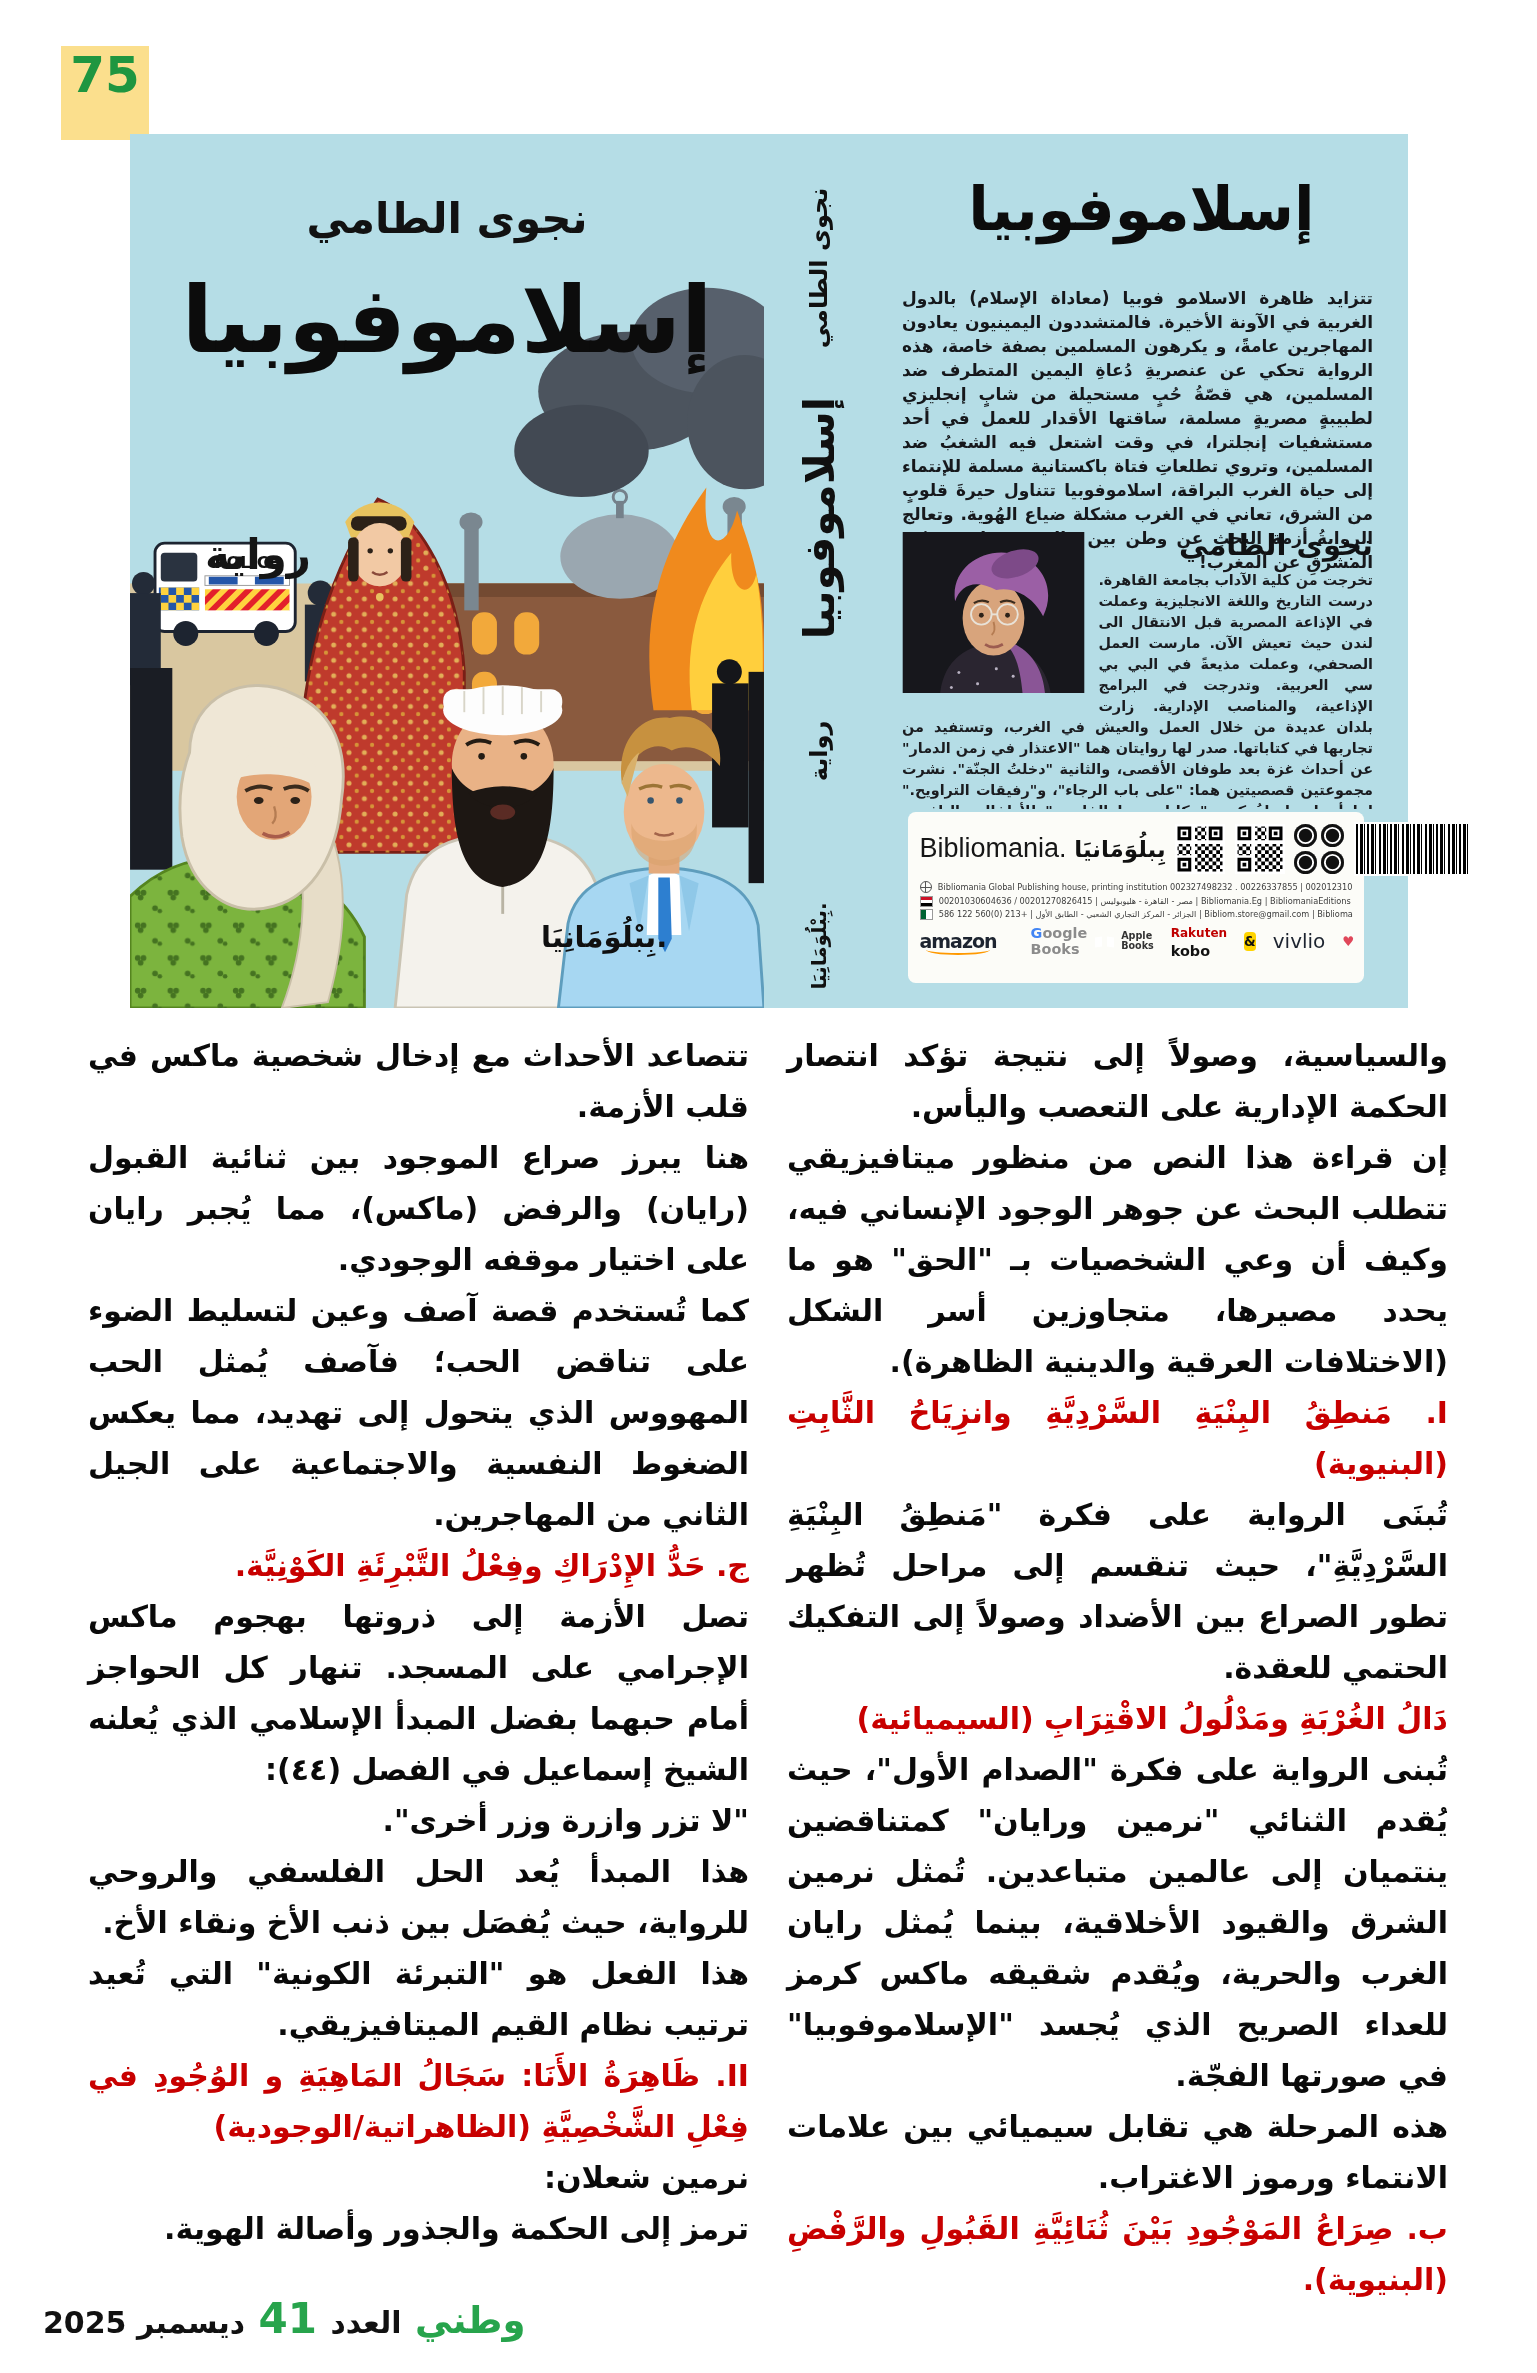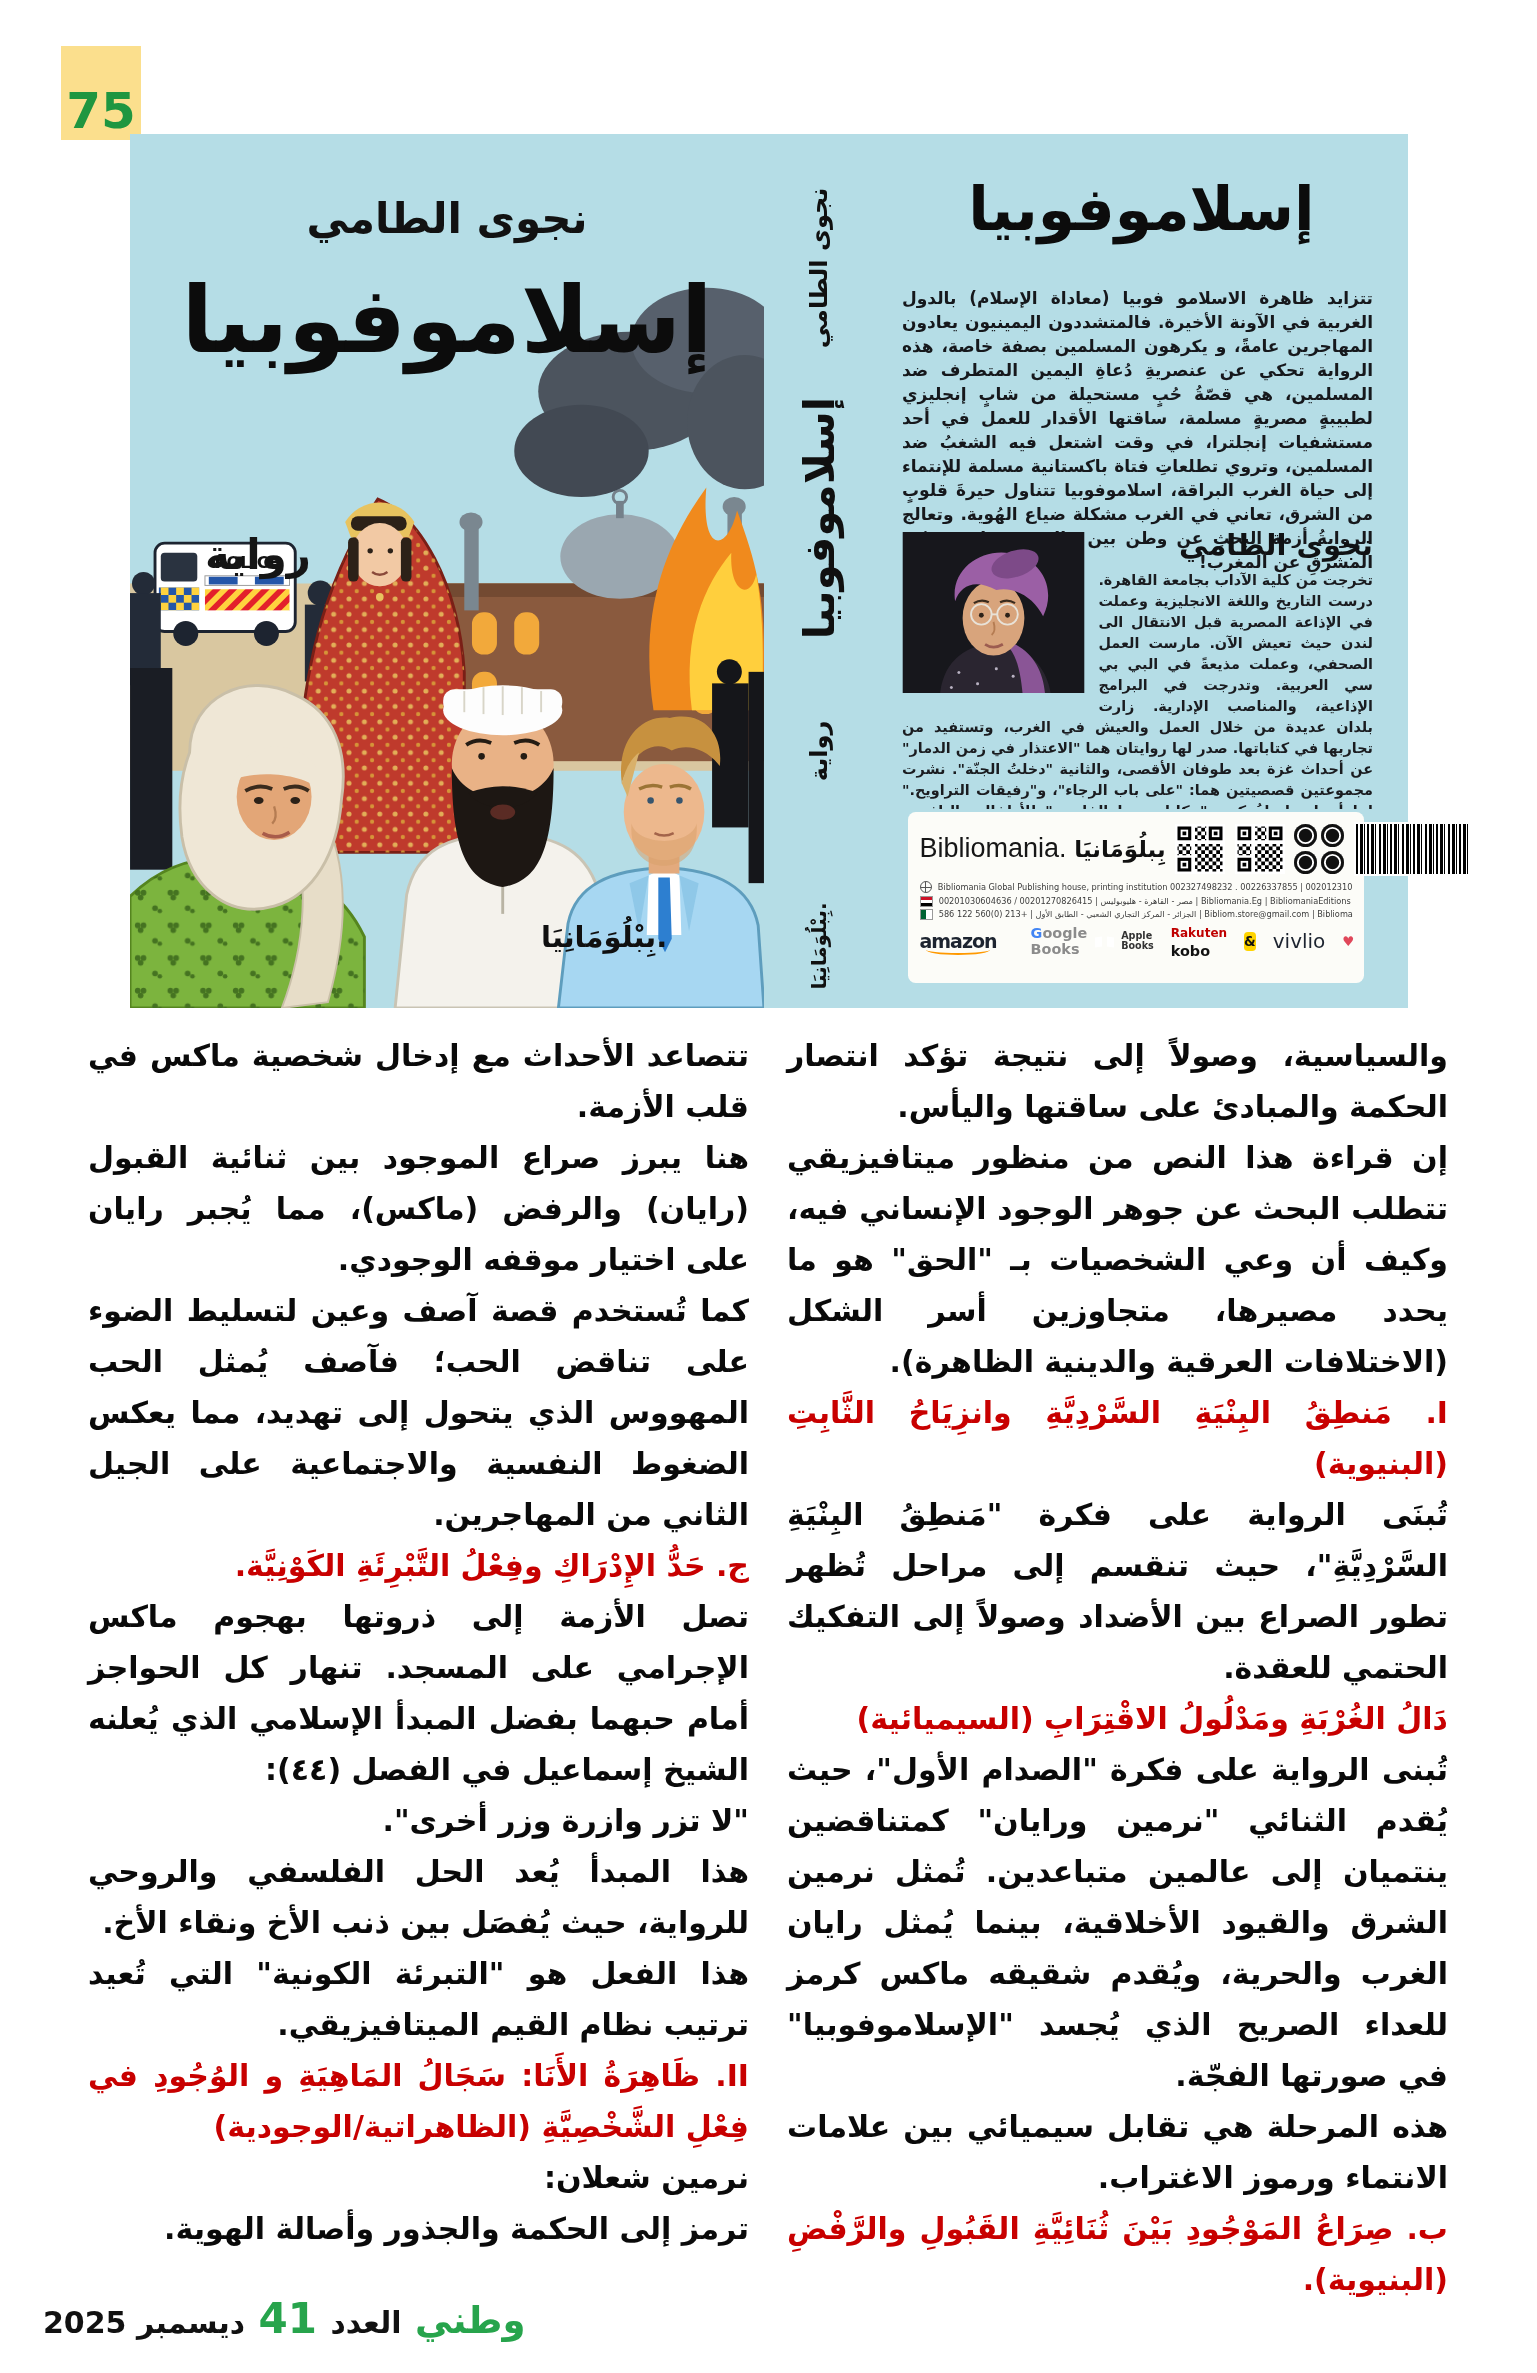--- a/index.html
+++ b/index.html
@@ -1,20 +1,20 @@
 <!DOCTYPE html>
 <html lang="ar"><head>
 <meta charset="utf-8">
 <style>
   html,body{margin:0;padding:0;background:#e9e9e9;}
   .page{position:relative;width:1537px;height:2374px;background:#ffffff;margin:0 auto;
         font-family:"DejaVu Sans",sans-serif;overflow:hidden;}
   
-  .page-num{position:absolute;left:61px;top:46px;width:80px;height:94px;background:#fbdf8d;
-            display:flex;align-items:flex-end;justify-content:center;font-size:50px;font-weight:700;color:#1f9640;}
+  .page-num{position:absolute;left:61px;top:46px;width:88px;height:94px;background:#fbdf8d;
+            display:flex;align-items:flex-start;justify-content:center;font-size:50px;font-weight:700;color:#1f9640;}
   
   .cover{position:absolute;left:130px;top:134px;width:1278px;height:874px;background:#b5dde6;}
   .front{position:absolute;left:0;top:0;width:634px;height:874px;}
   .illus{position:absolute;left:0;top:0;width:634px;height:874px;}
   .f-author{position:absolute;top:60px;left:0;width:100%;text-align:center;font-size:42px;font-weight:700;color:#121212;}
   .f-title{position:absolute;top:133px;left:0;width:100%;text-align:center;font-size:92px;font-weight:700;color:#0c0c0c;}
   .f-genre{position:absolute;top:396px;left:75px;font-size:42px;font-weight:700;color:#151515;}
   .f-pub{position:absolute;top:786px;left:411px;font-size:29px;font-weight:700;color:#101010;}
   
   .spine{position:absolute;left:634px;top:0;width:110px;height:874px;}
@@ -386,21 +386,21 @@
           <span class="ampbox">&amp;</span>
           <span class="vivlio">vivlio</span>
           <span class="heart">♥</span>
         </div>
       </div>
     </div>
   </div>
 
   <div class="article" dir="rtl" lang="ar">
     <div class="col">
-      <p>والسياسية، وصولاً إلى نتيجة تؤكد انتصار الحكمة والمبادئ على ساقتها واليأس.</p>
+      <p>والسياسية، وصولاً إلى نتيجة تؤكد انتصار الحكمة الإدارية على التعصب واليأس.</p>
       <p>إن قراءة هذا النص من منظور ميتافيزيقي تتطلب البحث عن جوهر الوجود الإنساني فيه، وكيف أن وعي الشخصيات بـ "الحق" هو ما يحدد مصيرها، متجاوزين أسر الشكل (الاختلافات العرقية والدينية الظاهرة).</p>
       <p class="red">I. مَنطِقُ البِنْيَةِ السَّرْدِيَّةِ وانزِيَاحُ الثَّابِتِ (البنيوية)</p>
       <p>تُبنَى الرواية على فكرة "مَنطِقُ البِنْيَةِ السَّرْدِيَّةِ"، حيث تنقسم إلى مراحل تُظهر تطور الصراع بين الأضداد وصولاً إلى التفكيك الحتمي للعقدة.</p>
       <p class="red">دَالُ الغُرْبَةِ ومَدْلُولُ الاقْتِرَابِ (السيميائية)</p>
       <p>تُبنى الرواية على فكرة "الصدام الأول"، حيث يُقدم الثنائي "نرمين ورايان" كمتناقضين ينتميان إلى عالمين متباعدين. تُمثل نرمين الشرق والقيود الأخلاقية، بينما يُمثل رايان الغرب والحرية، ويُقدم شقيقه ماكس كرمز للعداء الصريح الذي يُجسد "الإسلاموفوبيا" في صورتها الفجّة.</p>
       <p>هذه المرحلة هي تقابل سيميائي بين علامات الانتماء ورموز الاغتراب.</p>
       <p class="red">ب. صِرَاعُ المَوْجُودِ بَيْنَ ثُنَائِيَّةِ القَبُولِ والرَّفْضِ (البنيوية).</p>
     </div>
     <div class="col">
       <p>تتصاعد الأحداث مع إدخال شخصية ماكس في قلب الأزمة.</p>

